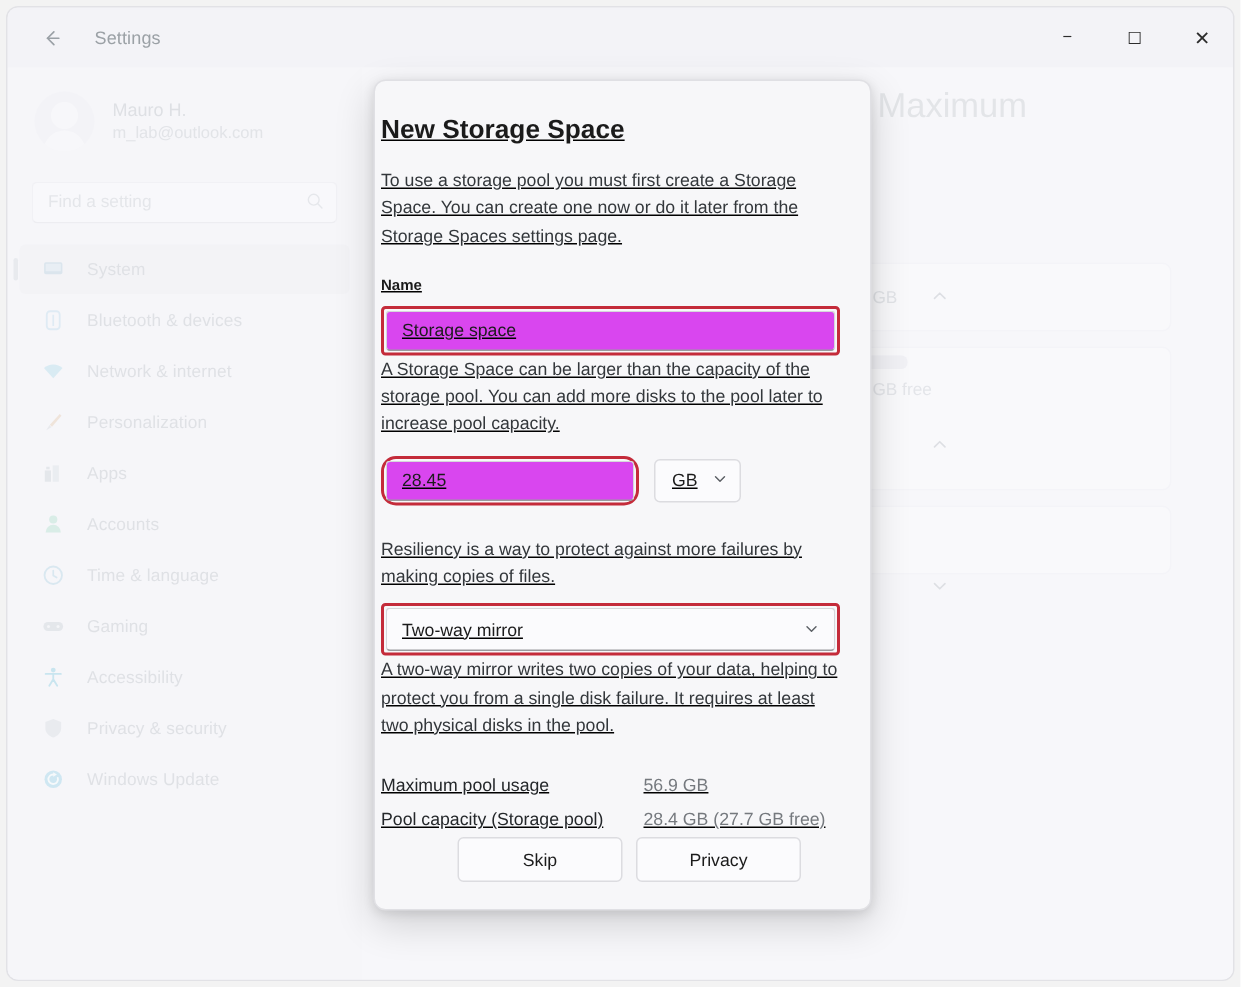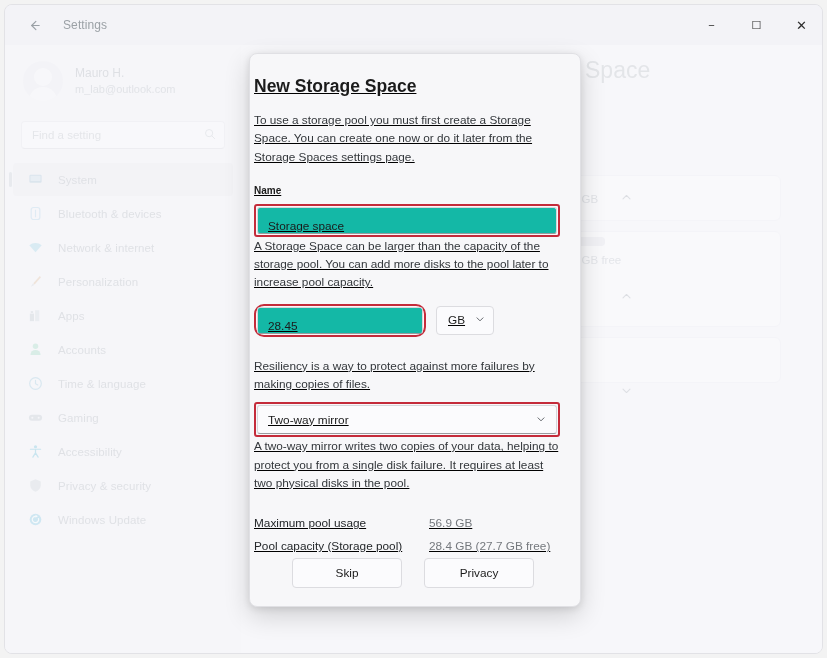--- a/index.html
+++ b/index.html
@@ -261,26 +261,26 @@
 
   
   .hl {
     border: 2.5px solid #c42b3a;
     border-radius: 3px;
     padding: 1px;
   }
 
   .field {
     height: 27px;
-    background: #14b8a6;
+    background: #d946ef;
     border: 1px solid #d6d6da;
     border-bottom-color: #9a9a9e;
     border-radius: 3px;
     display: flex;
-    align-items: flex-end;
+    align-items: center;
     padding: 0 10px;
   }
   .field input {
     flex: 1;
     border: none;
     outline: none;
     background: transparent;
     font-family: "Liberation Sans", sans-serif;
     font-size: 11.8px;
     color: #1b1b1b;
@@ -335,21 +335,21 @@
   .stat-label { width: 175px; color: #24272a; }
   .stat-value { color: #75797e; }
 
   .dlg-actions {
     position: absolute;
     left: 0; bottom: 0;
     width: 304px;
     padding: 0 20px 18px 20px;
     display: flex;
     justify-content: flex-end;
-    gap: 22px;
+    gap: 9px;
   }
   .btn {
     width: 110px; height: 30px;
     background: #fbfbfd;
     border: 1px solid #dcdce0;
     border-radius: 4px;
     font-family: "Liberation Sans", sans-serif;
     font-size: 11.8px;
     color: #1b1b1b;
     display: flex;
@@ -508,21 +508,21 @@
               <path d="M8 3 L8 6.2 L10.6 4.6 Z" fill="#f3fbfd"></path>
             </svg>
           </span>
           <span class="nav-label">Windows Update</span>
         </div>
 
       </div>
     </div>
 
     <div class="content">
-      <div class="content-heading">Space</div>
+      <div class="content-heading">Maximum</div>
 
       <div class="bg-card bg-card-1"></div>
       <div class="bg-card bg-card-2"></div>
       <div class="bg-card bg-card-3"></div>
 
       <div class="bg-size-label">4 GB</div>
       <div class="bg-bar"></div>
       <div class="bg-free-label">7 GB free</div>
 
       <div class="bg-chev bg-chev-1">

